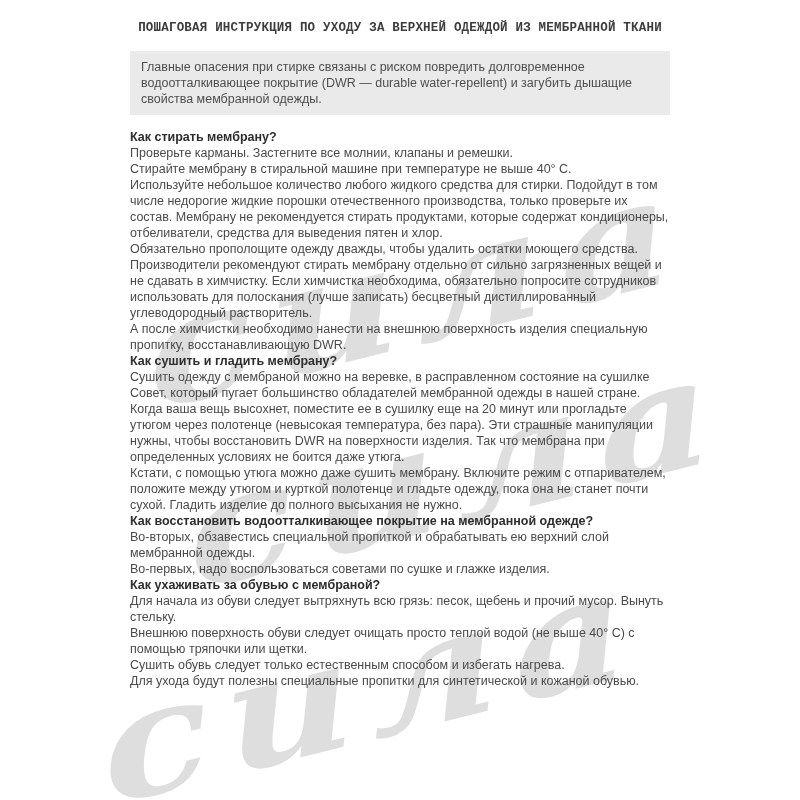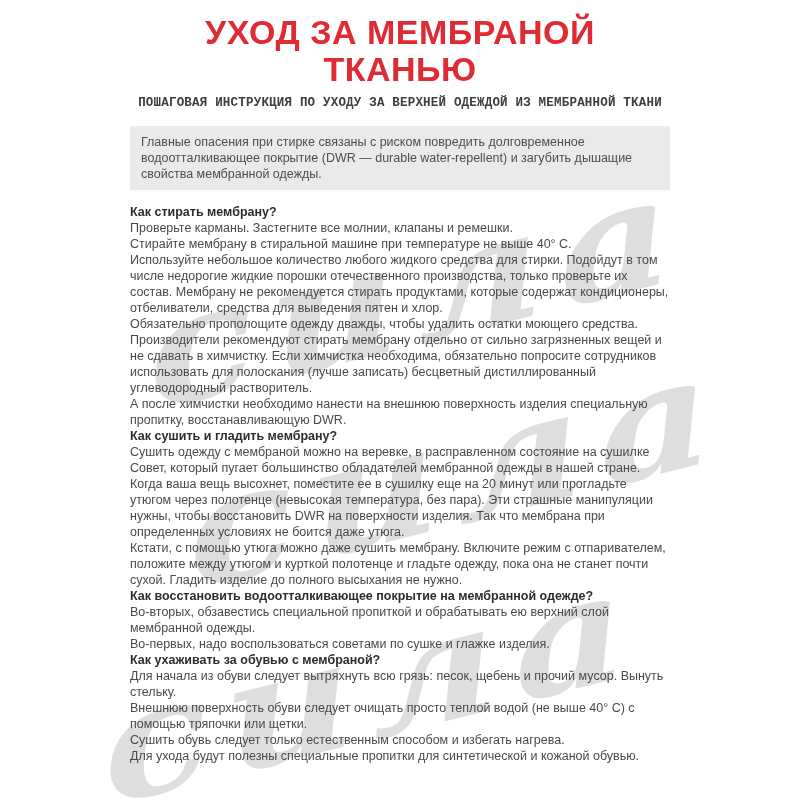--- a/index.html
+++ b/index.html
@@ -86,21 +86,20 @@
 <body>
 
 <div class="page">
 
   <div class="wm wm-a">сила</div>
   <div class="wm wm-b">сила</div>
   <div class="wm wm-c">сила</div>
 
   <div class="content">
 
-    <h1 class="title">УХОД ЗА МЕМБРАНОЙ ТКАНЬЮ</h1>
     <h2 class="subtitle">ПОШАГОВАЯ ИНСТРУКЦИЯ ПО УХОДУ ЗА ВЕРХНЕЙ ОДЕЖДОЙ ИЗ МЕМБРАННОЙ ТКАНИ</h2>
 
     <div class="intro">
       <p>Главные опасения при стирке связаны с риском повредить долговременное водоотталкивающее покрытие (DWR — durable water-repellent) и загубить дышащие свойства мембранной одежды.</p>
     </div>
 
     <div class="body">
 
       <h3>Как стирать мембрану?</h3>
       <p>Проверьте карманы. Застегните все молнии, клапаны и ремешки.</p>

